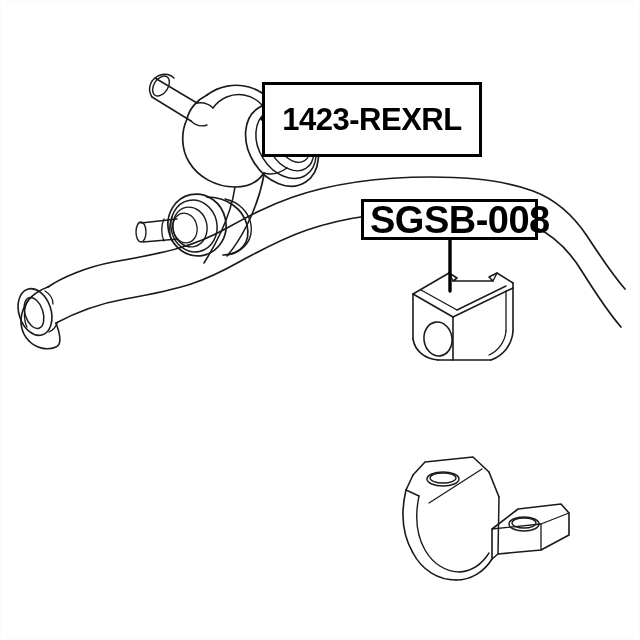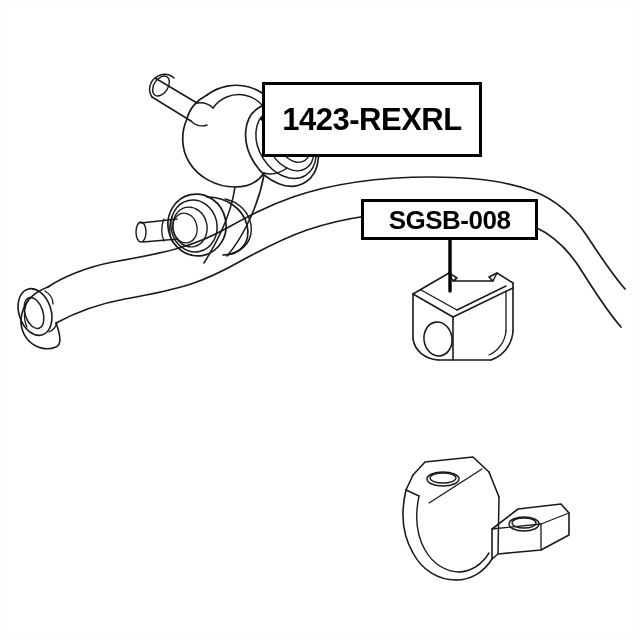--- a/index.html
+++ b/index.html
@@ -55,22 +55,22 @@
     font-size: 31px;
     padding: 3px 6px 4px 6px;
   }
   #label-bushing {
     left: 360px;
     top: 198px;
     width: 177px;
     height: 41px;
   }
   #label-bushing .line {
-    font-size: 26px;
-    padding: 0 20px;
+    font-size: 38px;
+    padding: 0 6px;
   }
 </style>
 </head>
 <body>
 
 <div id="page">
 
   <svg id="diagram-svg" viewBox="0 0 640 640">
     <g fill="none" stroke="#1a1a1a" stroke-width="1.6" stroke-linecap="round" stroke-linejoin="round">
 

